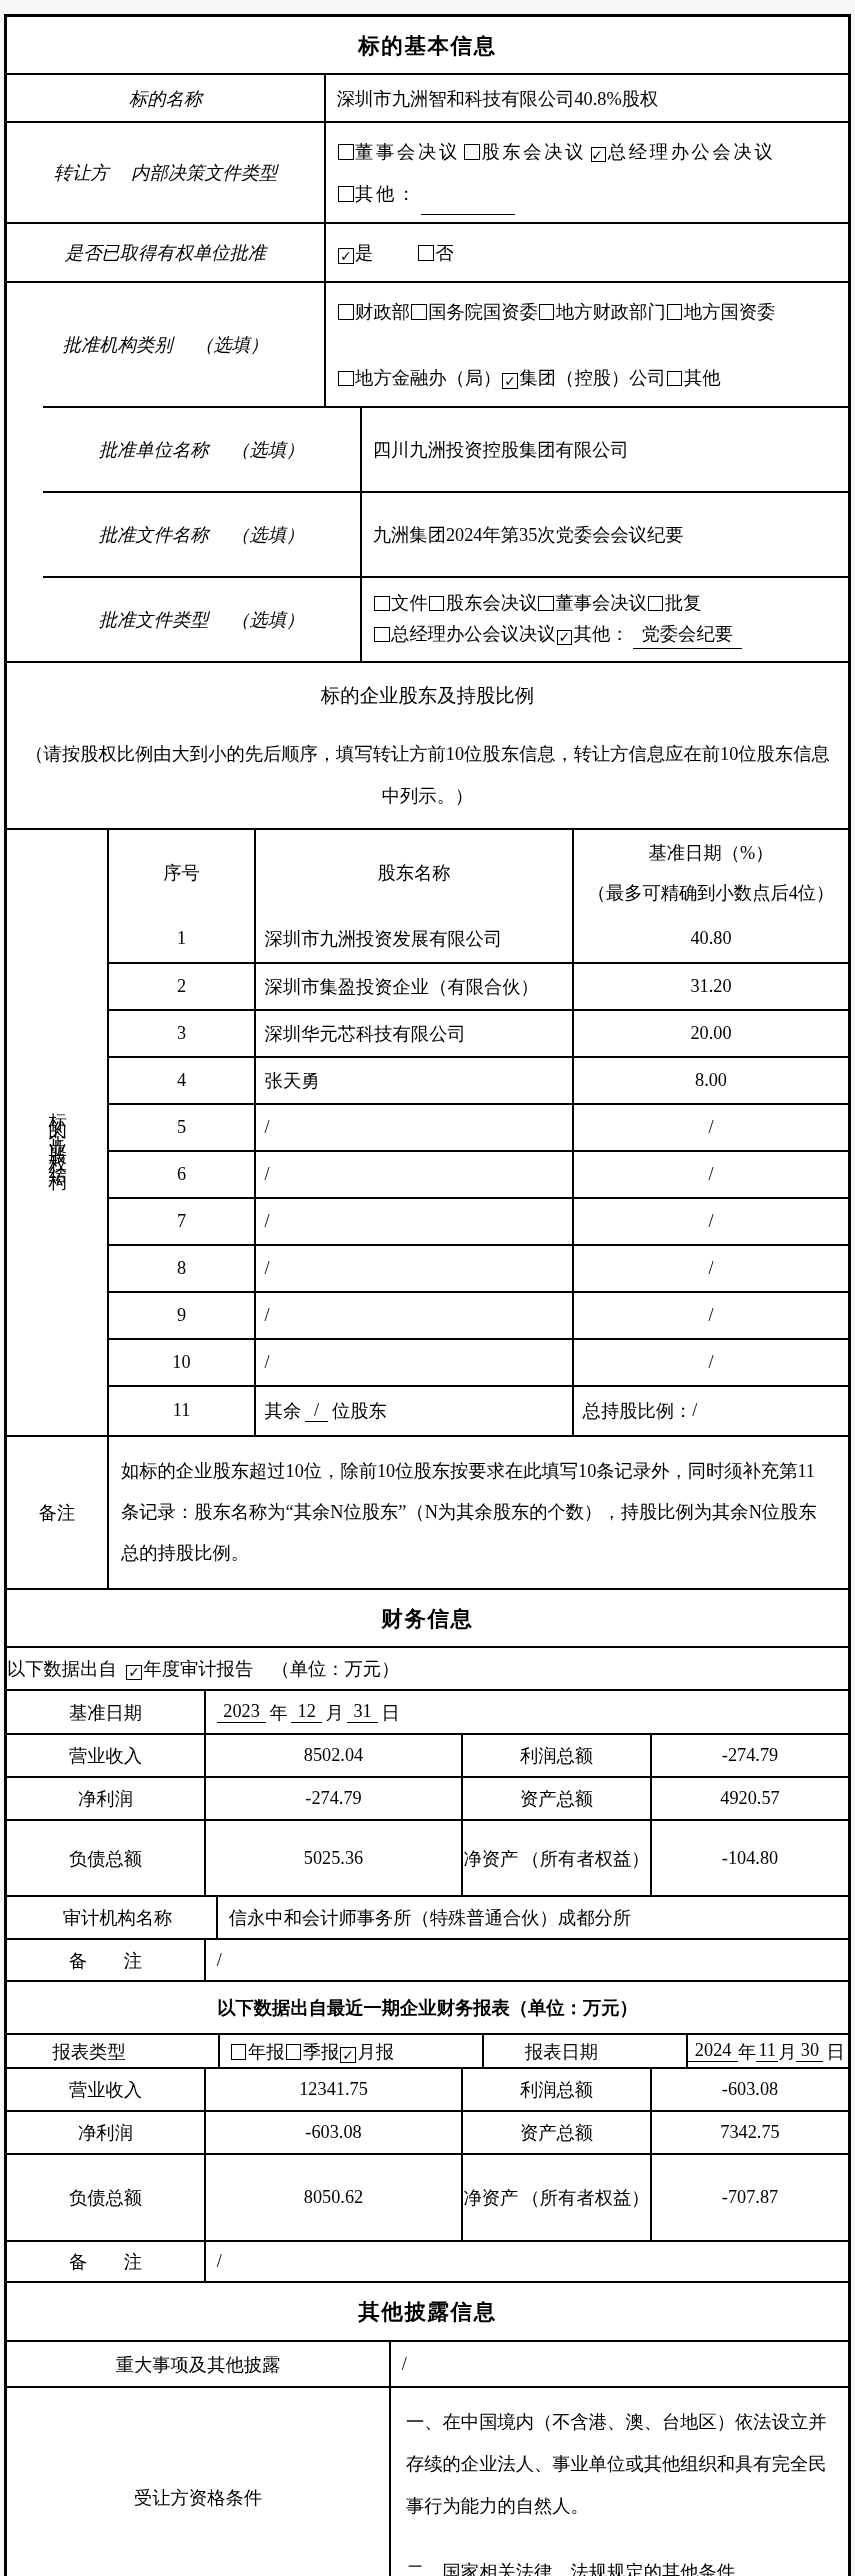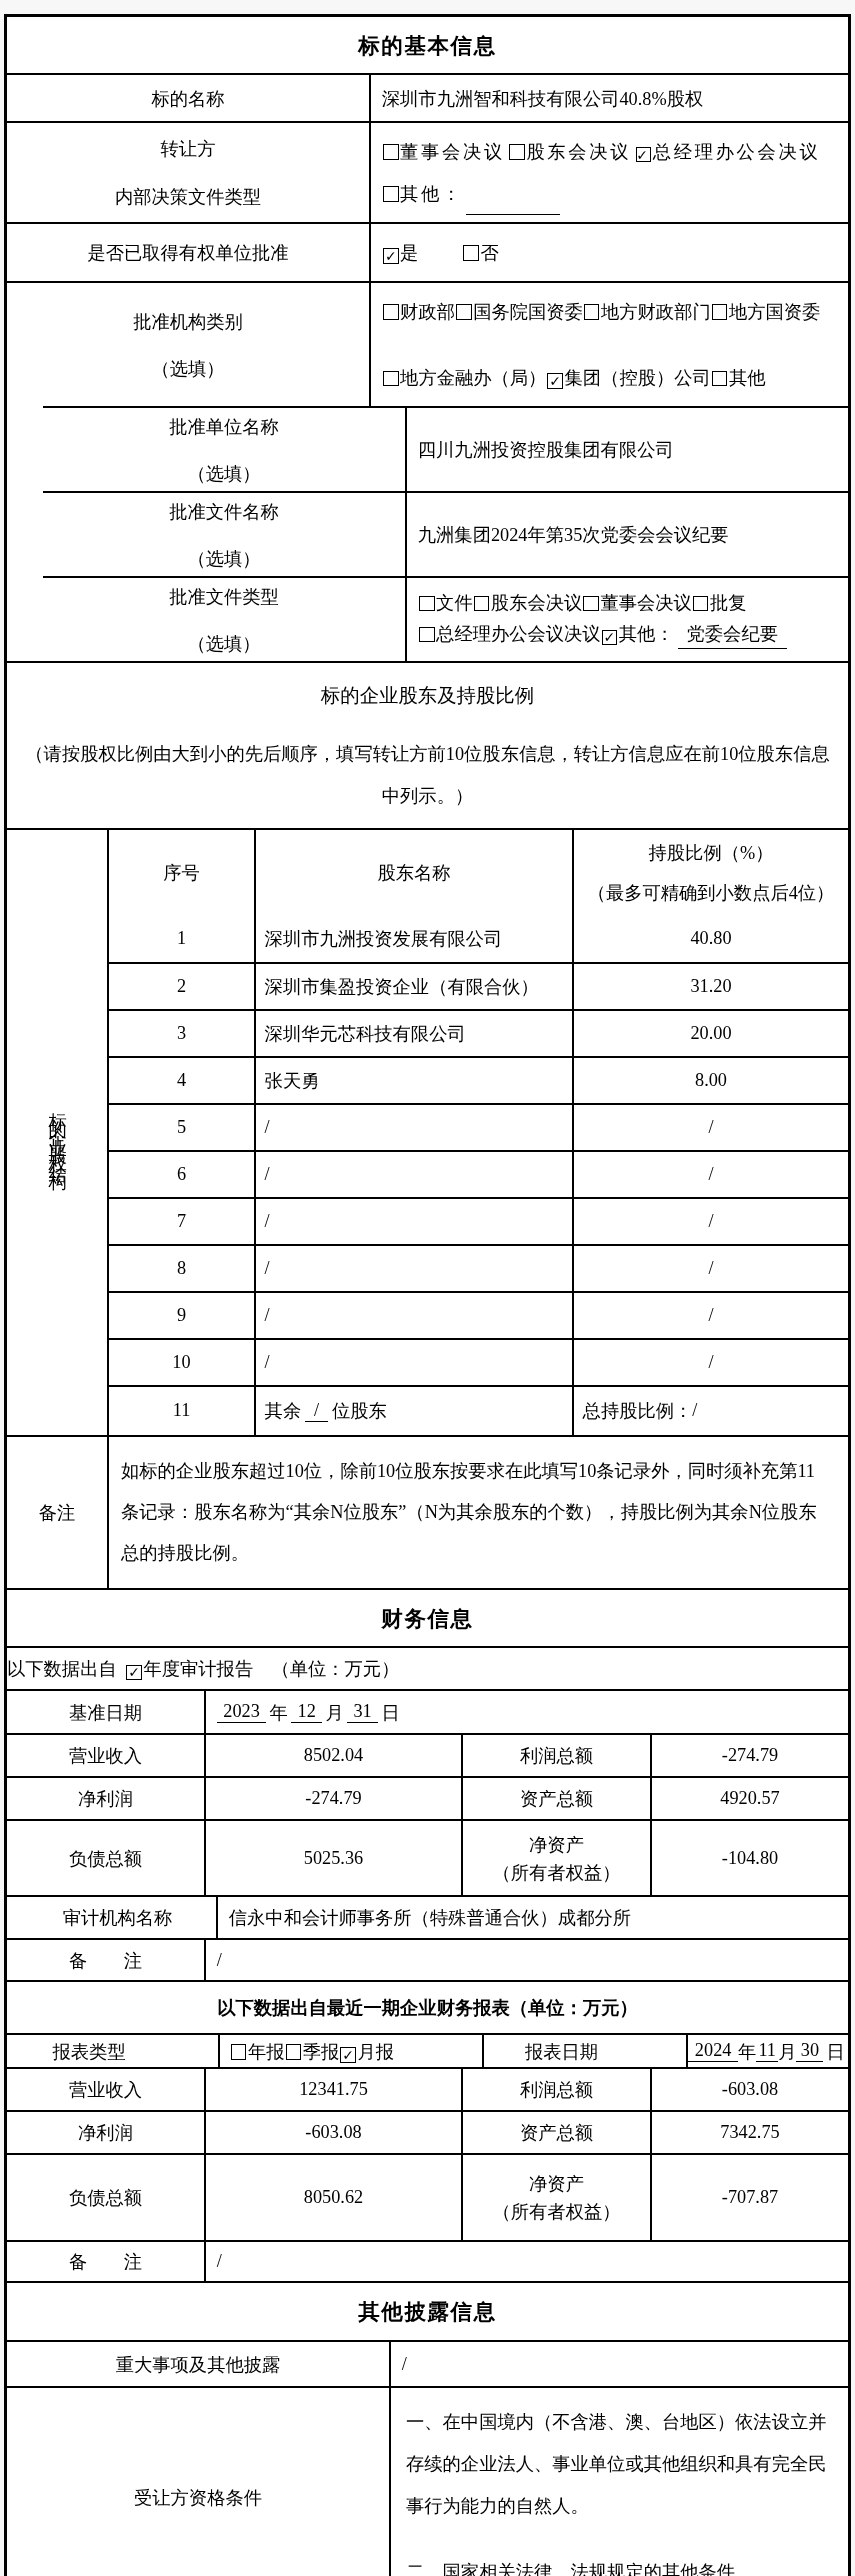--- a/index.html
+++ b/index.html
@@ -2,26 +2,26 @@
 <html style="font-size:8.6px"><head>
 <meta charset="utf-8">
 <style>
   html,body{margin:0;padding:0;background:#f7f7f7;}
   body{width:855px;font-family:"Liberation Serif","DejaVu Serif",serif;color:#000;font-size:18.3px;}
   .tbl{width:847px;margin:14px auto 0 auto;border:3.8px solid #000;background:#fff;box-sizing:border-box;}
   .row{display:flex;border-top:2.7px solid #000;align-items:stretch;box-sizing:border-box;}
   .tbl > .row:first-child{border-top:none;}
   .cell{box-sizing:border-box;display:flex;align-items:center;}
   .cell + .cell{border-left:2.2px solid #000;}
-  .col{flex-direction:column;justify-content:center;}
+  .col{flex-direction:row;justify-content:center;}
   .ctr{justify-content:center;text-align:center;}
   .lab{justify-content:center;text-align:center;}
   .val{padding-left:10.8px;}
   
-  .a1{width:362px;}
+  .a1{width:317px;font-style:italic;}
   .a2{flex:1;}
   
   .f1{width:197px;}
   .f2{width:257px;}
   .f3{width:189px;}
   .f4{flex:1;}
   
   .o1{width:382px;}
   .o2{flex:1;}
   
@@ -176,21 +176,21 @@
 
   <div class="row">
     <div class="sh-side">
       <div class="vlabel">标的企业股权结构</div>
     </div>
     <div class="sh-body">
       <div class="sh-row sh-hrow">
         <div class="sh-no">序号</div>
         <div class="sh-name sh-name-ctr">股东名称</div>
         <div class="sh-pct sh-pct-hdr">
-          <div>持股比例（%）</div>
+          <div>基准日期（%）</div>
           <div>（最多可精确到小数点后4位）</div>
         </div>
       </div>
       <div id="sh-rows">
           <div class="sh-row">
             <div class="sh-no">1</div>
             <div class="sh-name">深圳市九洲投资发展有限公司</div>
             <div class="sh-pct">40.80</div>
           </div>
           <div class="sh-row">

